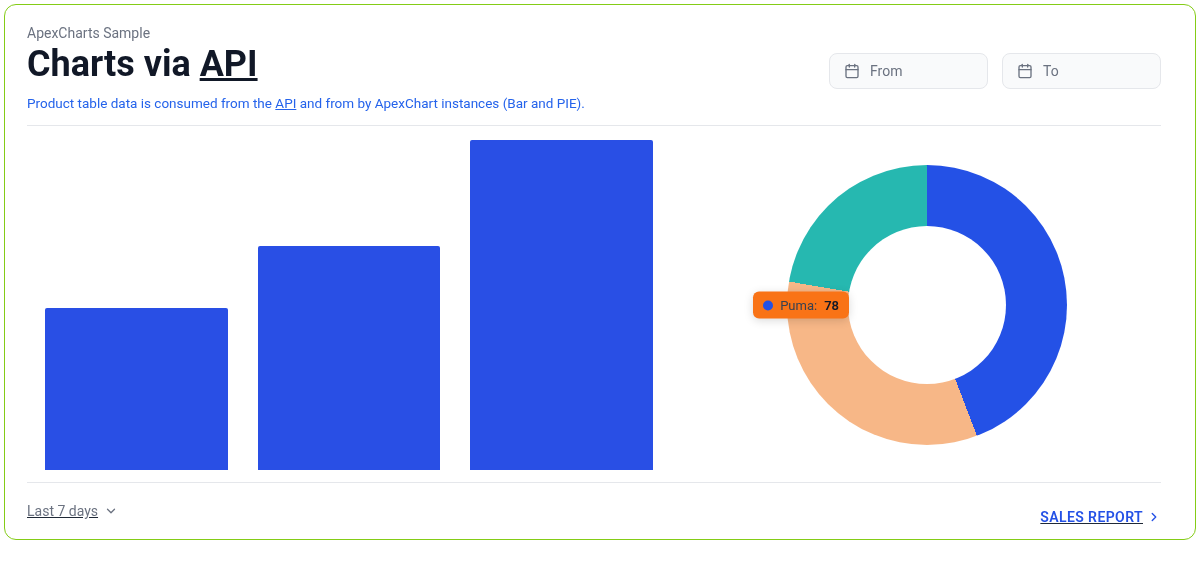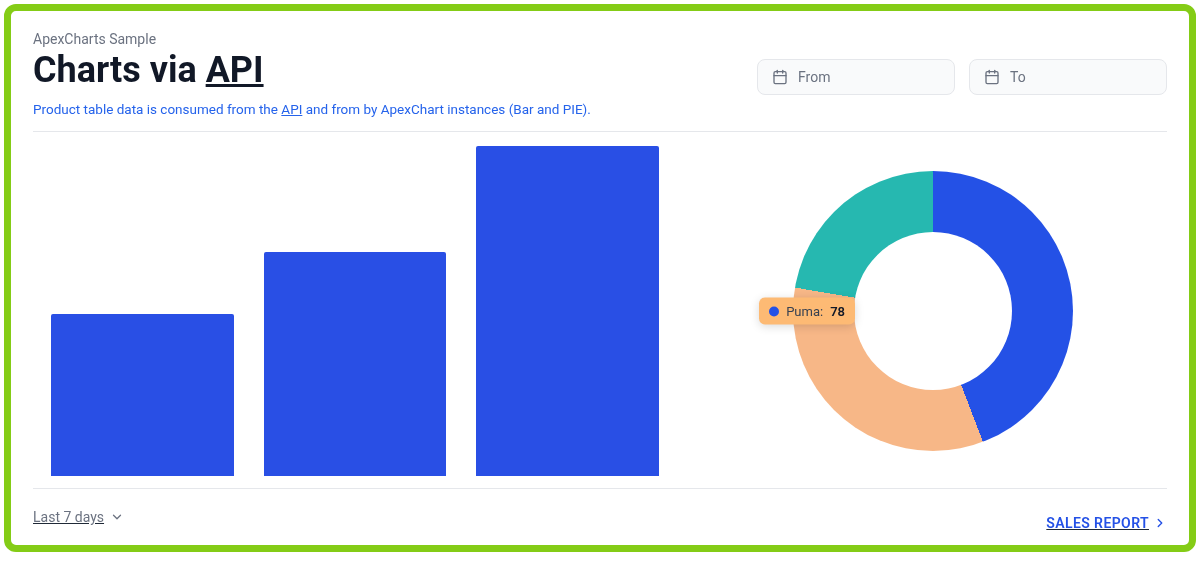--- a/index.html
+++ b/index.html
@@ -3,23 +3,23 @@
   <meta charset="utf-8">
   <style>
     * { margin: 0; padding: 0; box-sizing: border-box; }
     body {
       font-family: -apple-system, BlinkMacSystemFont, "Segoe UI", Roboto, Helvetica, Arial, sans-serif;
       background: #fff;
       color: #1f2937;
       padding: 4px;
     }
     .card {
-      border: 7px solid #84cc16;
+      border: 1px solid #84cc16;
       border-radius: 12px;
-      padding: 20px 22px 14px 22px;
+      padding: 20px 34px 14px 22px;
       max-width: 1192px;
       margin: 0 auto;
     }
     .header-row {
       display: flex;
       justify-content: space-between;
       align-items: flex-start;
       gap: 16px;
     }
     .subtitle {
@@ -46,21 +46,21 @@
       margin-top: 28px;
     }
     .date-field {
       display: flex;
       align-items: center;
       gap: 10px;
       border: 1px solid #e5e7eb;
       background: #f9fafb;
       border-radius: 8px;
       padding: 9px 14px;
-      width: 198px;
+      width: 159px;
       color: #6b7280;
       font-size: 14px;
       cursor: text;
     }
     .date-field svg { flex-shrink: 0; }
     hr.sep {
       border: none;
       border-top: 1px solid #e5e7eb;
       margin: 0 0 14px 0;
     }
@@ -106,21 +106,21 @@
       width: 158px; height: 158px;
       background: #fff;
       border-radius: 50%;
       transform: translate(-50%, -50%);
     }
     .tooltip {
       position: absolute;
       left: 60px;
       top: 50%;
       transform: translateY(-50%);
-      background: #fdba74;
+      background: #f97316;
       border-radius: 6px;
       padding: 6px 10px;
       font-size: 13px;
       box-shadow: 0 2px 10px rgba(0,0,0,0.15);
       display: flex;
       align-items: center;
       gap: 7px;
       color: #374151;
     }
     .tooltip .dot {

